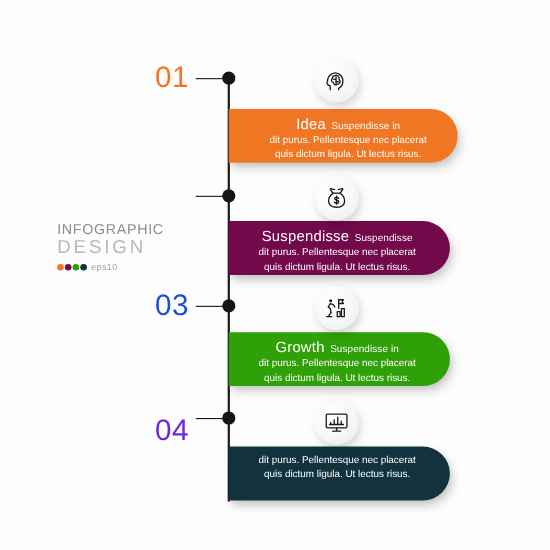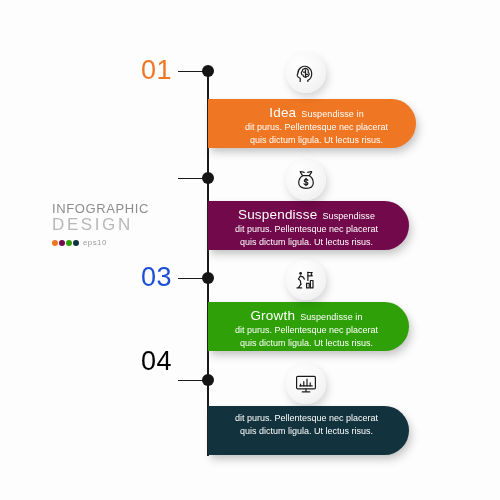--- a/index.html
+++ b/index.html
@@ -190,21 +190,21 @@
   <div class="tl-node" style="top:172px;"></div>
 
   <div class="tl-stub" style="left:178px; top:277.5px; width:26px;"></div>
   <div class="tl-node" style="top:272px;"></div>
 
   <div class="tl-stub" style="left:178px; top:379.5px; width:26px;"></div>
   <div class="tl-node" style="top:374px;"></div>
 
   <div class="step-num" id="num-0" style="left: 110px; top: 57px; color: rgb(239, 118, 34);">01</div>
   <div class="step-num" id="num-2" style="left: 110px; top: 264px; color: #1d4ed8;">03</div>
-  <div class="step-num" id="num-3" style="left: 110px; top: 348px; color: #000000;">04</div>
+  <div class="step-num" id="num-3" style="left: 110px; top: 378px; color: #6d28d9;">04</div>
 
   <div class="banner-plate" style="top:101px; width:205px;"></div>
   <div class="banner" id="banner-0" style="top: 99px; width: 208px; background: rgb(239, 118, 34); padding-left: 23px;">
     <div class="b-head">
       <span class="b-title">Idea</span><span class="b-sub">Suspendisse in</span>
     </div>
     <div class="b-body">dit purus. Pellentesque nec placerat</div>
     <div class="b-body">quis dictum ligula. Ut lectus risus.</div>
   </div>
 

